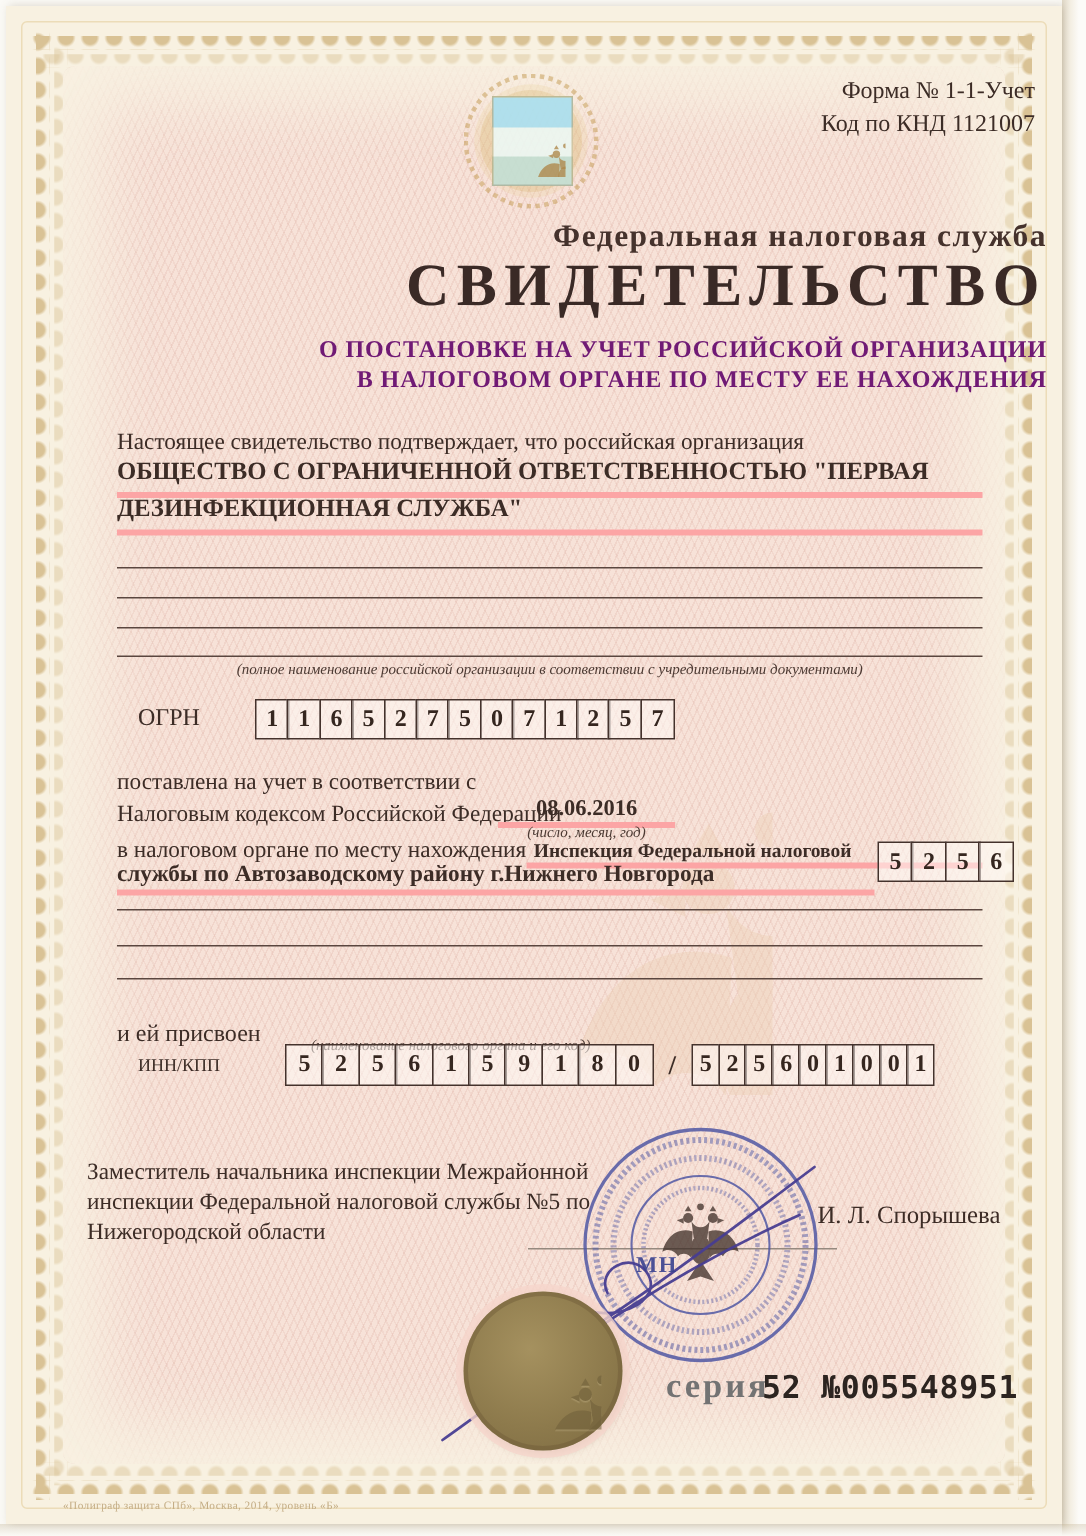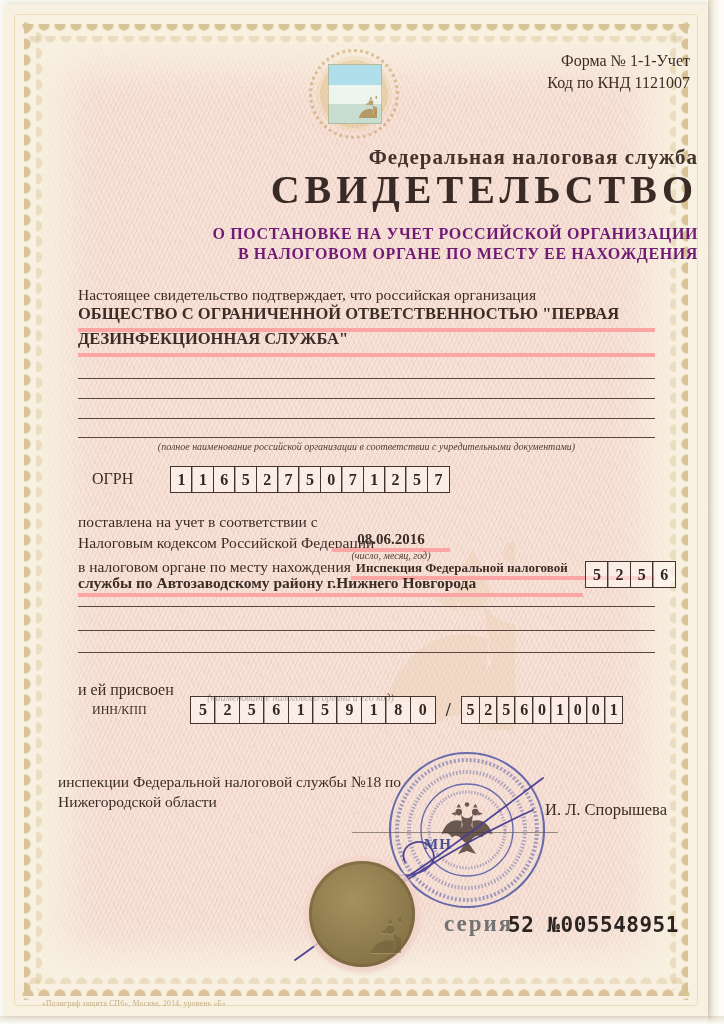--- a/index.html
+++ b/index.html
@@ -217,21 +217,22 @@
         <span class="cell">6</span>
         <span class="cell">0</span>
         <span class="cell">1</span>
         <span class="cell">0</span>
         <span class="cell">0</span>
         <span class="cell">1</span>
       </span>
   </div>
 
   <div class="abs serif15" style="left:58px; top:772px; width:345px;">
-    <div>инспекции Федеральной налоговой службы №18 по</div>
+    <div>Заместитель начальника инспекции Межрайонной</div>
+    <div>инспекции Федеральной налоговой службы №5 по</div>
     <div>Нижегородской области</div>
   </div>
   <div class="abs" style="left:545px; top:800px; font-size:16.5px;font-family:Liberation Serif, serif;">И. Л. Спорышева</div>
   <div class="abs sign-line"></div>
 
   <svg class="abs" style="left:285px; top:748px;" width="280" height="235" viewBox="0 0 280 235">
     <g stroke="#5158a4" fill="none" opacity="0.85">
       <circle cx="182" cy="82" r="77" stroke-width="2.2"></circle>
       <circle cx="182" cy="82" r="70" stroke-width="4" stroke-dasharray="2,2" opacity="0.6"></circle>
       <circle cx="182" cy="82" r="58" stroke-width="4" stroke-dasharray="1.6,1.8" opacity="0.5"></circle>

